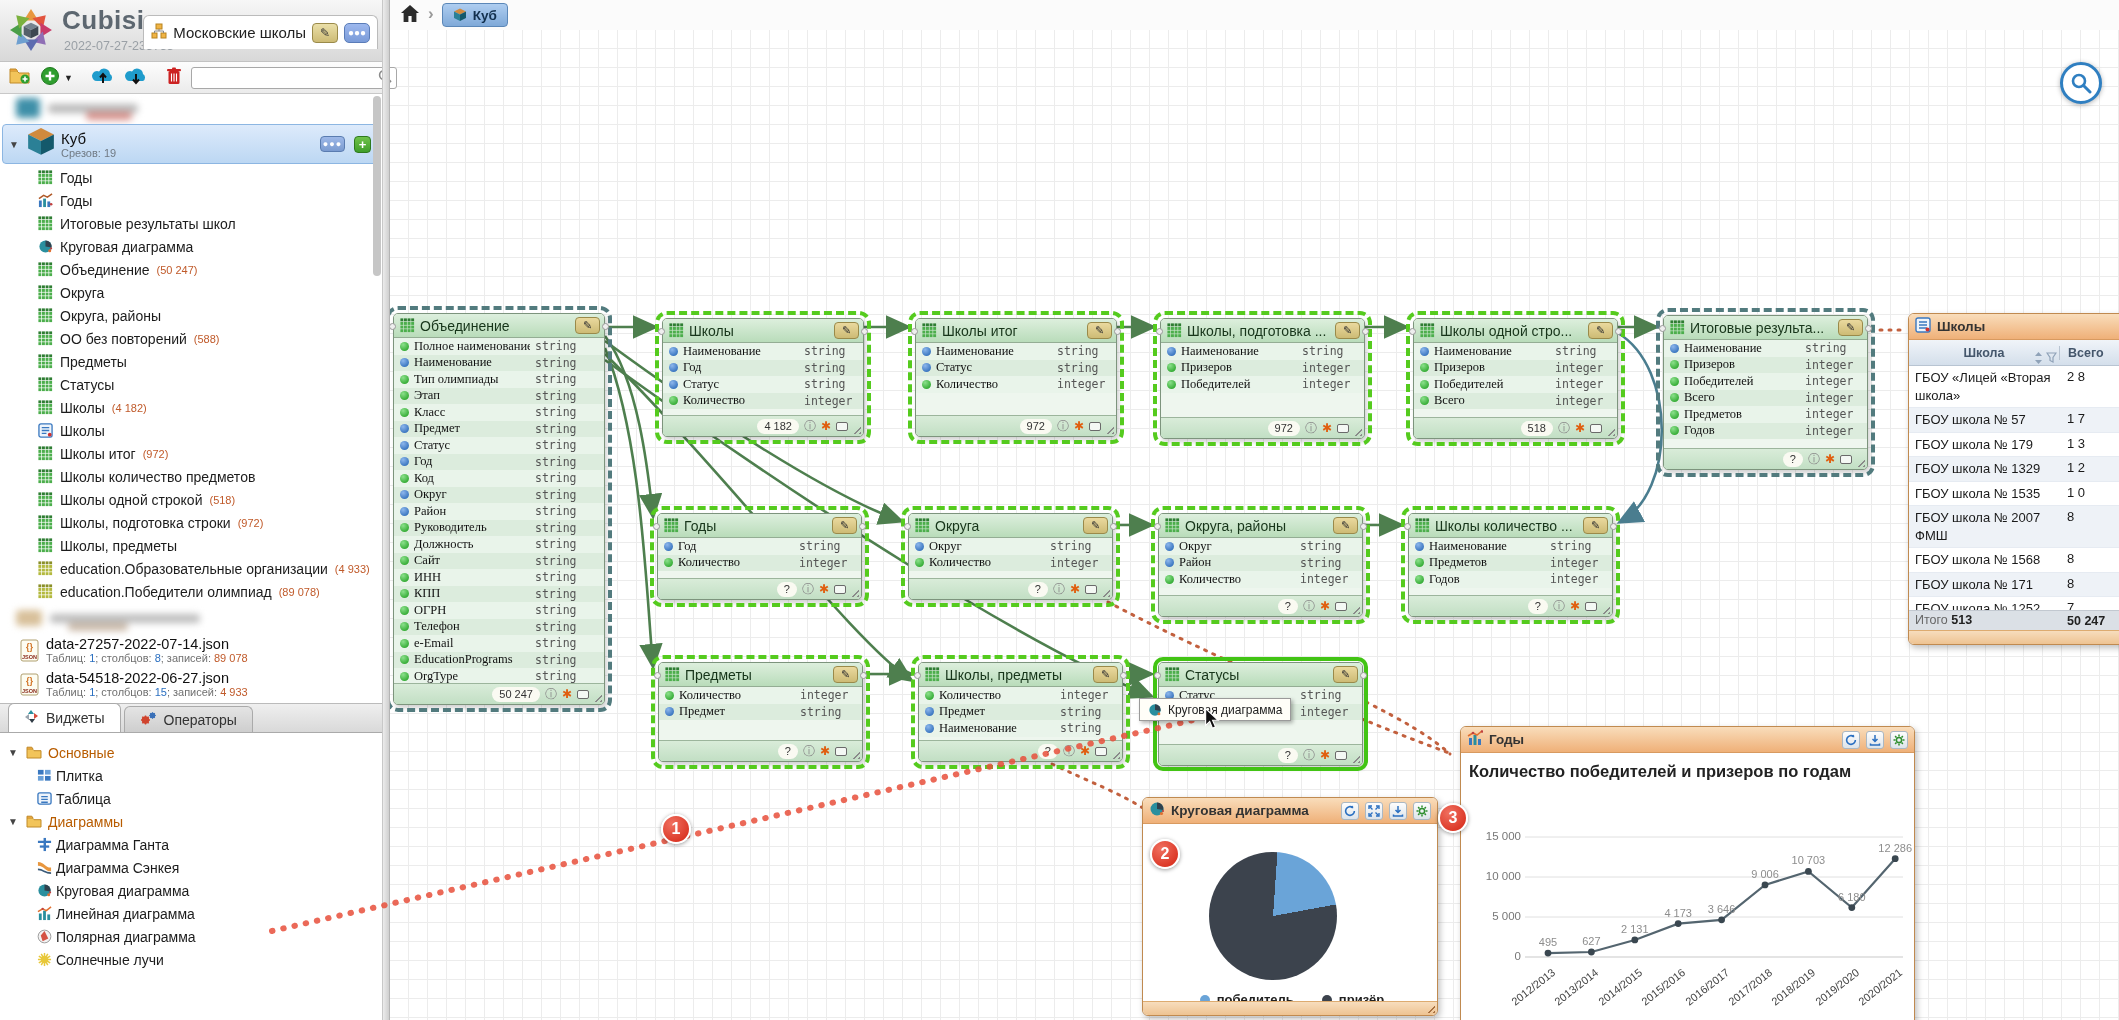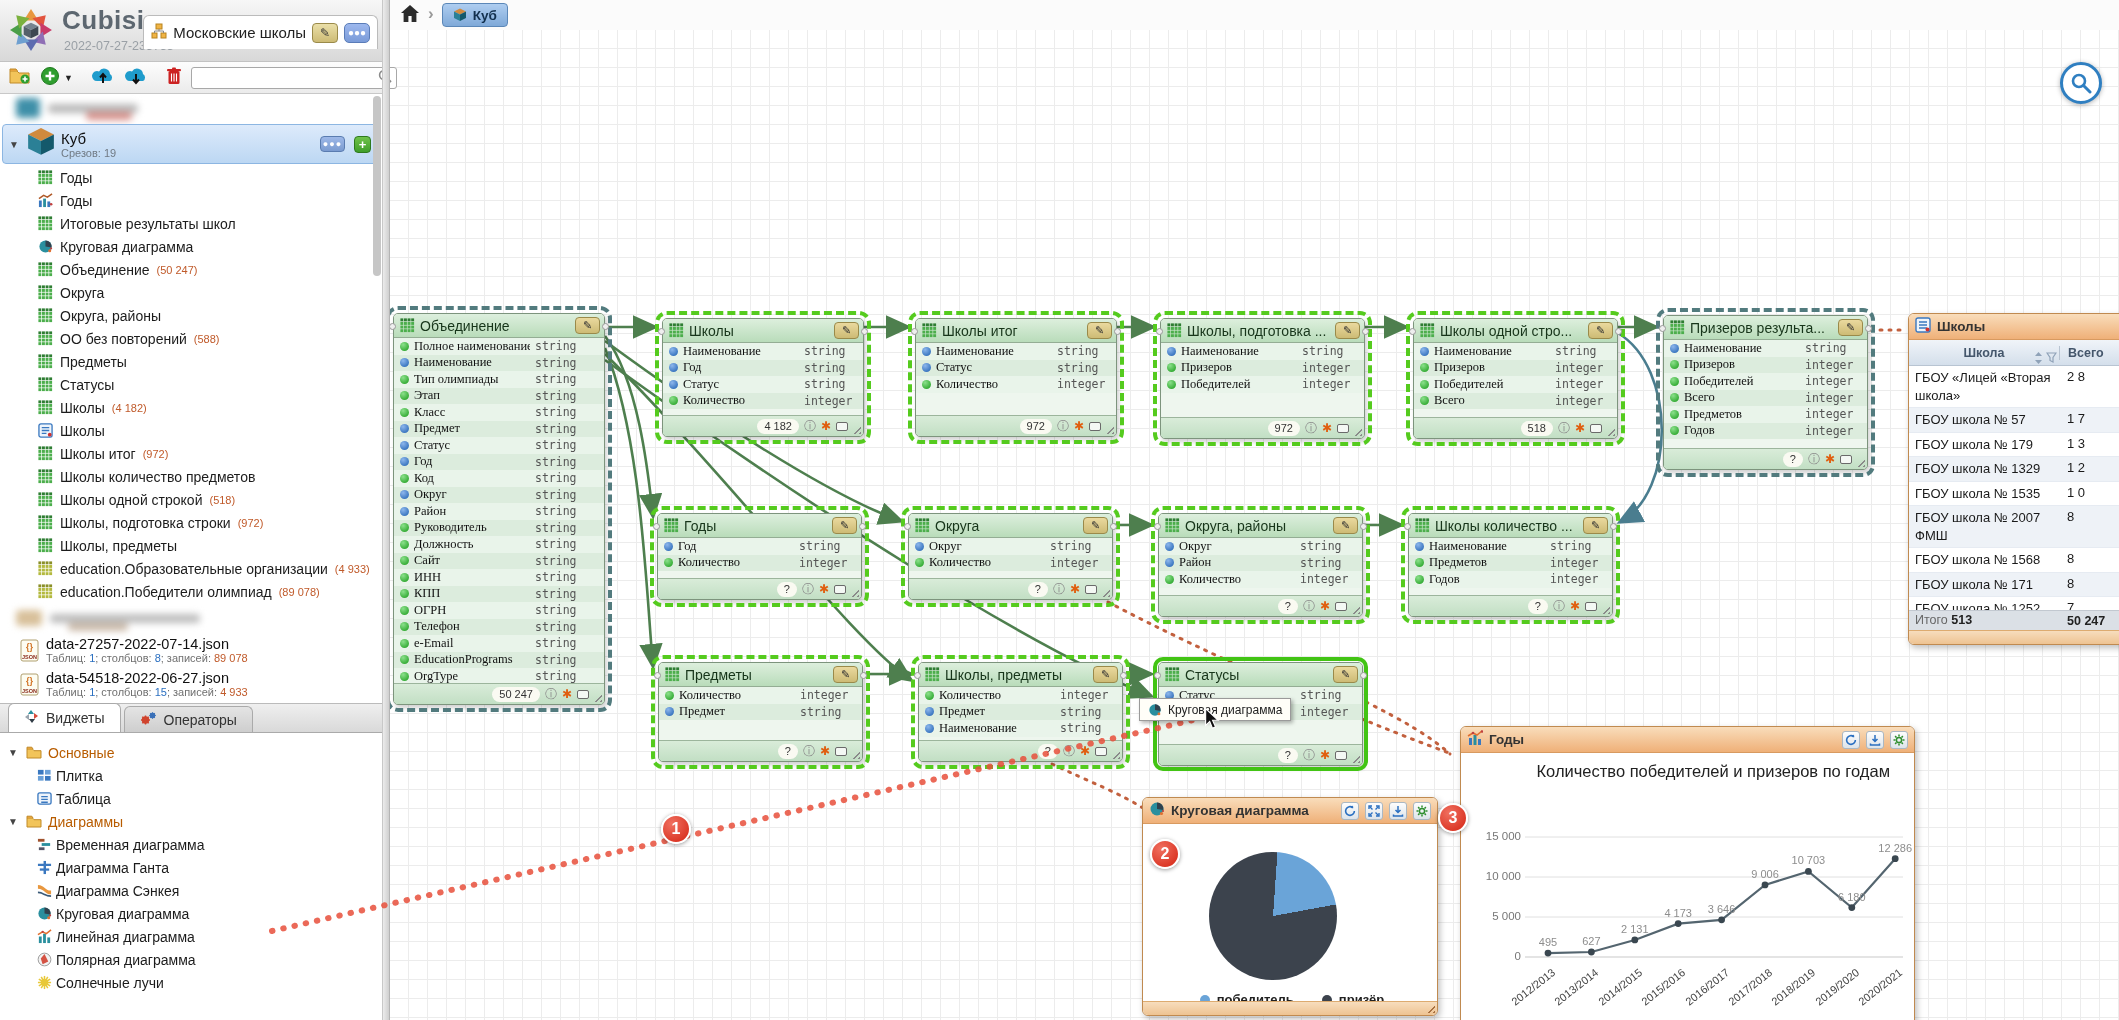--- a/index.html
+++ b/index.html
@@ -92,21 +92,21 @@
   .wstrip{height:14px;flex:none;background:linear-gradient(#f7ddbd,#eec392);border-top:1px solid #ddab70;margin-top:auto;position:relative}
   .wgrip{position:absolute;right:2px;bottom:2px;width:10px;height:10px;background:repeating-linear-gradient(135deg,transparent 0 2px,#a87040 2px 3.5px);clip-path:polygon(100% 0,100% 100%,0 100%)}
 
   .pbody{flex:1;position:relative}
   .pie{position:absolute;left:66px;top:28px;width:128px;height:128px;border-radius:50%;background:conic-gradient(from 4deg,#6aa4d8 0 21%,#3c434d 21% 100%)}
   .plegend{position:absolute;left:4px;right:0;top:168px;display:flex;justify-content:center;gap:28px;font-size:13px;font-weight:bold;color:#222}
   .plegend .li{display:flex;align-items:center}
   .ldot{width:10px;height:10px;border-radius:50%;margin-right:7px}
 
   .lcbody{flex:1;position:relative}
-  .lc-title{position:absolute;top:8px;left:8px;right:24px;text-align:right;font-size:16.5px;font-weight:normal;color:#222;line-height:1.3}
+  .lc-title{position:absolute;top:8px;left:8px;right:24px;text-align:left;font-size:16.5px;font-weight:bold;color:#222;line-height:1.3}
   .ylab{position:absolute;width:48px;text-align:right;font-size:11.5px;color:#777}
   .xlab{position:absolute;width:76px;text-align:right;font-size:11px;color:#444;transform:rotate(-38deg);transform-origin:100% 0;white-space:nowrap}
   .dlab{position:absolute;width:58px;text-align:center;font-size:11px;color:#8d8d8d;white-space:nowrap}
 
   
   #twrows{height:246px;overflow:hidden;background:#fff;font-size:13px;color:#1a1a1a}
   .twcolhead{display:flex;height:26px;background:linear-gradient(#f0f4f9,#d4dfeb);border-bottom:1px solid #b8c4d2;font-size:12.5px;font-weight:bold;color:#44566b;align-items:center;flex:none}
   .twc1{width:150px;text-align:center;position:relative}
   .twc2{flex:1;padding-left:8px;border-left:1px solid #b8c4d2}
   .twrow{display:flex;border-bottom:1px solid #e6ebf2}
@@ -741,30 +741,20 @@
           <span style="display: inline-flex;">
             <svg width="16" height="13" viewBox="0 0 16 13">
               <path d="M1 3 h5.5 l1.5 1.7 H15 v7.3 h-14 z" fill="#f2c45a" stroke="#c08a28"></path>
               <path d="M1 3 V1.2 h4.8 l1.2 1.8" fill="#e8a33d" stroke="#c08a28"></path>
             </svg>
           </span>
           <span>Диаграммы</span>
         </div>
         <div class="wrow">
           <span style="display: inline-flex;">
-            <svg width="15" height="15" viewBox="0 0 16 16">
-              <rect x="1" y="2" width="7" height="3" fill="#a0522d"></rect>
-              <rect x="5" y="6.5" width="9" height="3" fill="#2a8f9e"></rect>
-              <rect x="2" y="11" width="6" height="3" fill="#556"></rect>
-            </svg>
-          </span>
-          <span>Временная диаграмма</span>
-        </div>
-        <div class="wrow">
-          <span style="display: inline-flex;">
             <svg width="15" height="15" viewBox="0 0 16 16" fill="#3a78c0">
               <rect x="7" y="1" width="2.6" height="14"></rect>
               <rect x="1" y="4" width="14" height="2.4"></rect>
               <rect x="3" y="9" width="10" height="2.4"></rect>
             </svg>
           </span>
           <span>Диаграмма Ганта</span>
         </div>
         <div class="wrow">
           <span style="display: inline-flex;">
@@ -1263,21 +1253,21 @@
                   <rect x="0.4" y="7.6000000000000005" width="2.9" height="2.9" fill="#4cae4c"></rect>
                   <rect x="4" y="7.6000000000000005" width="2.9" height="2.9" fill="#4cae4c"></rect>
                   <rect x="7.6000000000000005" y="7.6000000000000005" width="2.9" height="2.9" fill="#4cae4c"></rect>
                   <rect x="11.200000000000001" y="7.6000000000000005" width="2.9" height="2.9" fill="#4cae4c"></rect>
                   <rect x="0.4" y="11.200000000000001" width="2.9" height="2.9" fill="#4cae4c"></rect>
                   <rect x="4" y="11.200000000000001" width="2.9" height="2.9" fill="#4cae4c"></rect>
                   <rect x="7.6000000000000005" y="11.200000000000001" width="2.9" height="2.9" fill="#4cae4c"></rect>
                   <rect x="11.200000000000001" y="11.200000000000001" width="2.9" height="2.9" fill="#4cae4c"></rect>
                 </svg>
               </span>
-              <span class="ntitle">Призеров результа...</span>
+              <span class="ntitle">Итоговые результа...</span>
               <span class="npencil">✎</span>
             </div>
             <span class="port l"></span>
             <span class="port r"></span>
             <div class="nrows">
               <div class="nrow">
                 <span class="ndot b"></span>
                 <span class="fname">Наименование</span>
                 <span class="ftype">string</span>
               </div>

